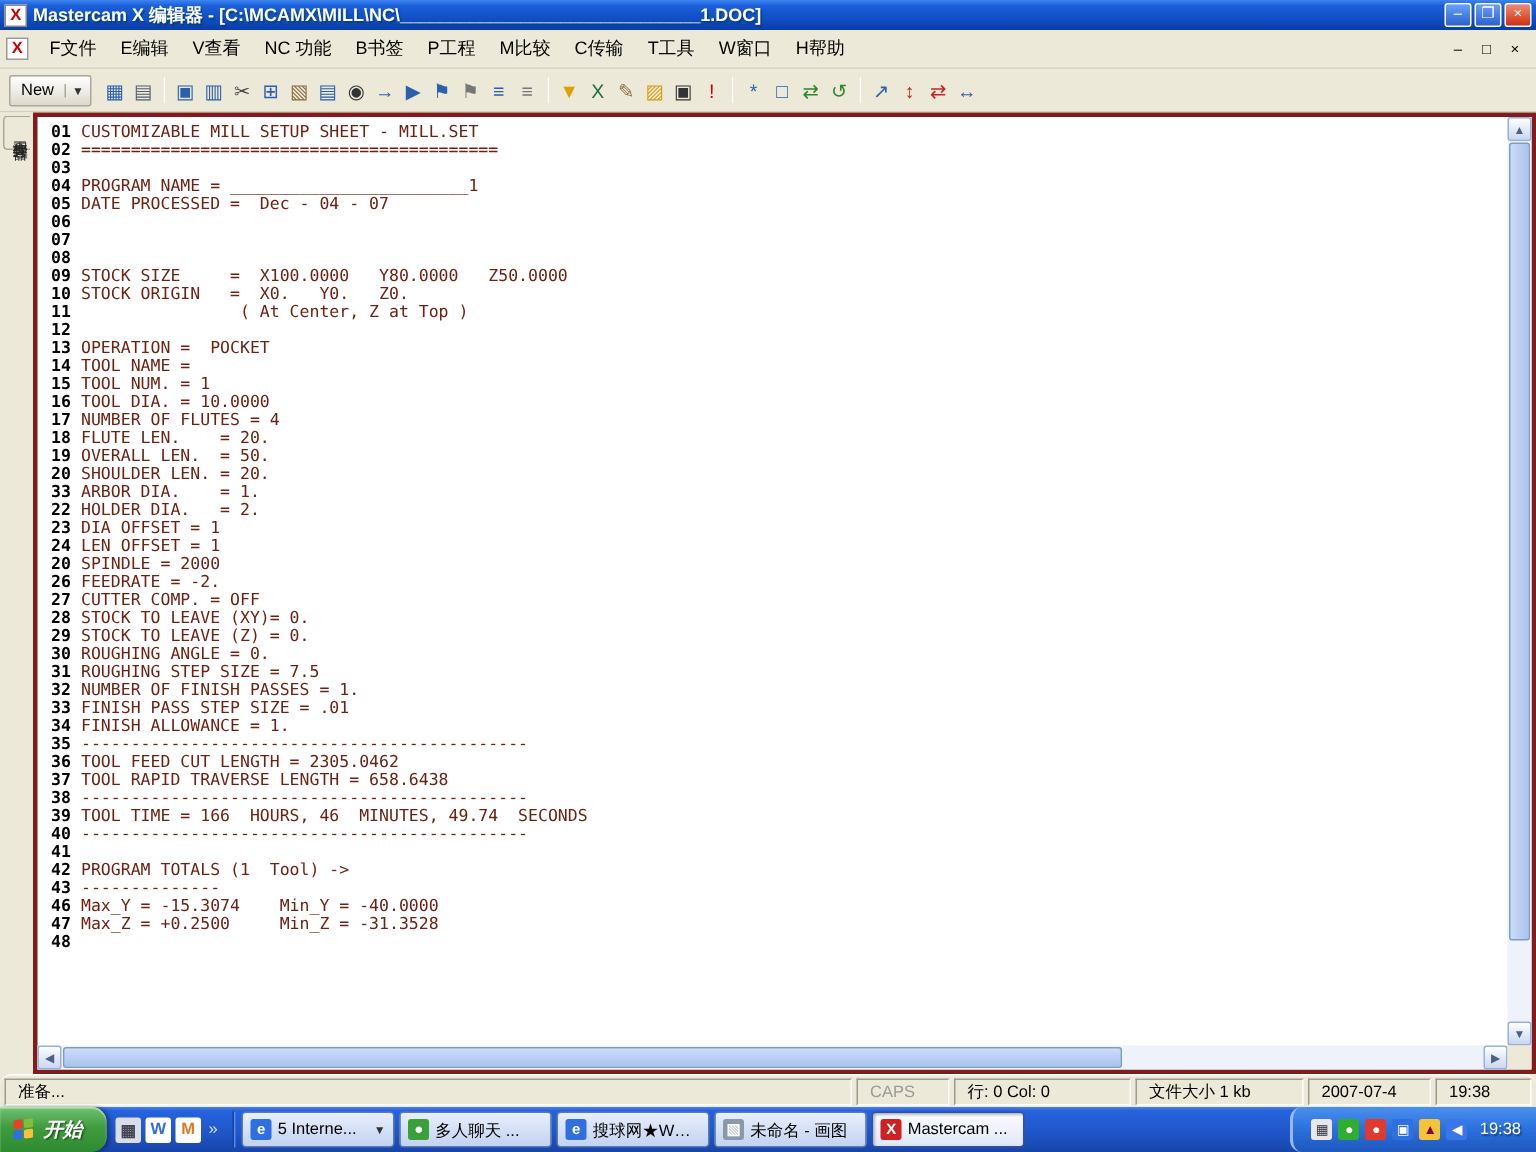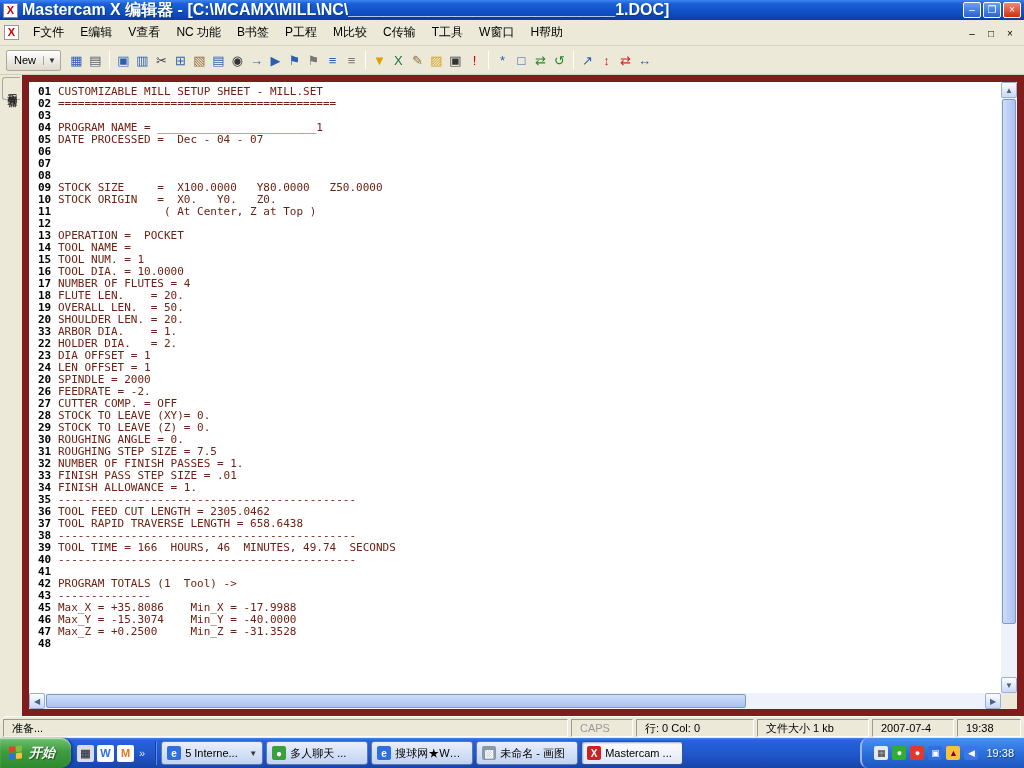--- a/index.html
+++ b/index.html
@@ -5,21 +5,21 @@
   * { margin:0; padding:0; box-sizing:border-box; }
   body { font-family:"Liberation Sans", sans-serif; }
   .screen { position:relative; width:1024px; height:768px; overflow:hidden; background:#ece9d8; }
 
   
   .titlebar { position:absolute; top:0; left:0; right:0; height:20px;
     background:linear-gradient(180deg,#3d85f0 0%,#1a5ed8 20%,#0f4cc0 70%,#0a3da6 100%);
     display:flex; align-items:center; padding:0 3px; color:#fff; }
   .title-icon { width:15px; height:15px; background:#fff; border:1px solid #888;
     color:#c00; font-weight:bold; font-size:11px; line-height:13px; text-align:center; margin-right:4px; }
-  .title-text { flex:1; font-size:16px; font-weight:bold; white-space:nowrap; overflow:hidden;
+  .title-text { flex:1; font-size:12px; font-weight:bold; white-space:nowrap; overflow:hidden;
     text-shadow:1px 1px 1px #0338; }
   .winbtns { display:flex; gap:2px; }
   .wbtn { width:18px; height:16px; border:1px solid #fff; border-radius:2px; color:#fff;
     font-size:10px; line-height:14px; text-align:center;
     background:linear-gradient(180deg,#6aa0f5,#2a62cc); }
   .wbtn.close { background:linear-gradient(180deg,#f08a70,#cf2e0e); }
 
   
   .menubar { position:absolute; top:20px; left:0; right:0; height:26px; background:#ece9d8;
     border-bottom:1px solid #d8d4c8; display:flex; align-items:center; padding:0 4px; }
@@ -41,21 +41,21 @@
   .ticon { width:19px; height:19px; display:flex; align-items:center; justify-content:center;
     font-size:13px; border:1px solid transparent; border-radius:2px; cursor:default; }
   .tsep { width:1px; height:18px; background:#c6c3b5; margin:0 4px; border-right:1px solid #fff; }
 
   
   .workarea { position:absolute; top:75px; left:0; right:0; bottom:52px; display:flex; background:#ece9d8; }
   .leftstrip { width:22px; position:relative; background:#ece9d8; }
   .vtab { position:absolute; top:2px; left:2px; width:18px; padding:8px 1px;
     border:1px solid #aca899; border-right:none; background:#ece9d8; border-radius:3px 0 0 3px;
     writing-mode:vertical-rl; text-orientation:upright; font-size:10px; color:#222; letter-spacing:1px; }
-  .editor { flex:1; position:relative; background:#fff; border:7px solid #7f1d1d; }
+  .editor { flex:1; position:relative; background:#fff; border:3px solid #7f1d1d; }
   .lines { position:absolute; top:1px; left:1px; right:17px; bottom:17px; overflow:hidden; padding-top:3px; }
   .line { display:flex; height:12px; line-height:12px;
     font-family:"DejaVu Sans Mono","Liberation Mono",monospace; font-size:11px; }
   .ln { width:22px; padding-left:8px; flex:none; color:#000; font-weight:bold; }
   .lt { white-space:pre; color:#6e2112; padding-left:6px; }
 
   
   .vscroll { position:absolute; top:0; right:0; bottom:16px; width:16px; background:#eef2fb; }
   .hscroll { position:absolute; left:0; right:16px; bottom:0; height:16px; background:#eef2fb; }
   .corner { position:absolute; right:0; bottom:0; width:16px; height:16px; background:#ece9d8; }
@@ -360,24 +360,20 @@
           </div>
           <div class="line">
             <span class="ln">42</span>
             <span class="lt">PROGRAM TOTALS (1  Tool) -&gt;</span>
           </div>
           <div class="line">
             <span class="ln">43</span>
             <span class="lt">--------------</span>
           </div>
           <div class="line">
-            <span class="ln">45</span>
-            <span class="lt">Max_X = +35.8086    Min_X = -17.9988</span>
-          </div>
-          <div class="line">
             <span class="ln">46</span>
             <span class="lt">Max_Y = -15.3074    Min_Y = -40.0000</span>
           </div>
           <div class="line">
             <span class="ln">47</span>
             <span class="lt">Max_Z = +0.2500     Min_Z = -31.3528</span>
           </div>
           <div class="line">
             <span class="ln">48</span>
             <span class="lt"></span>

